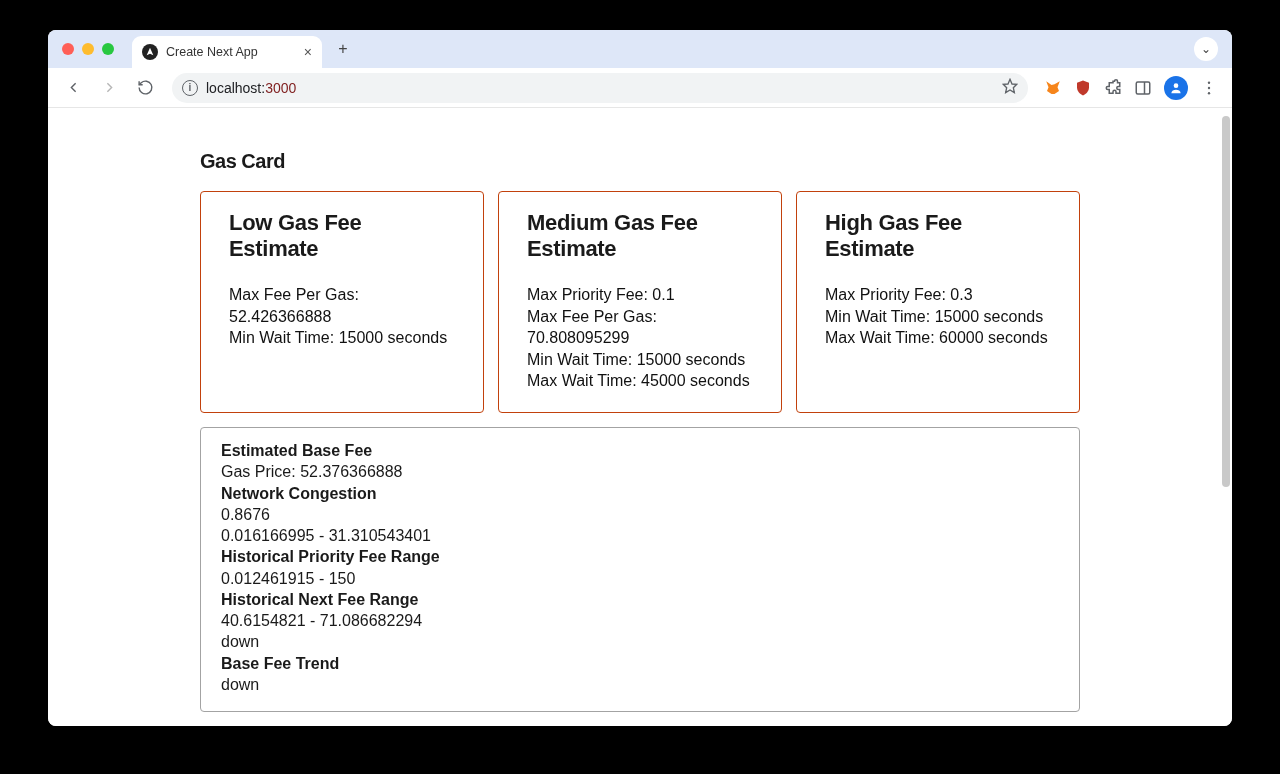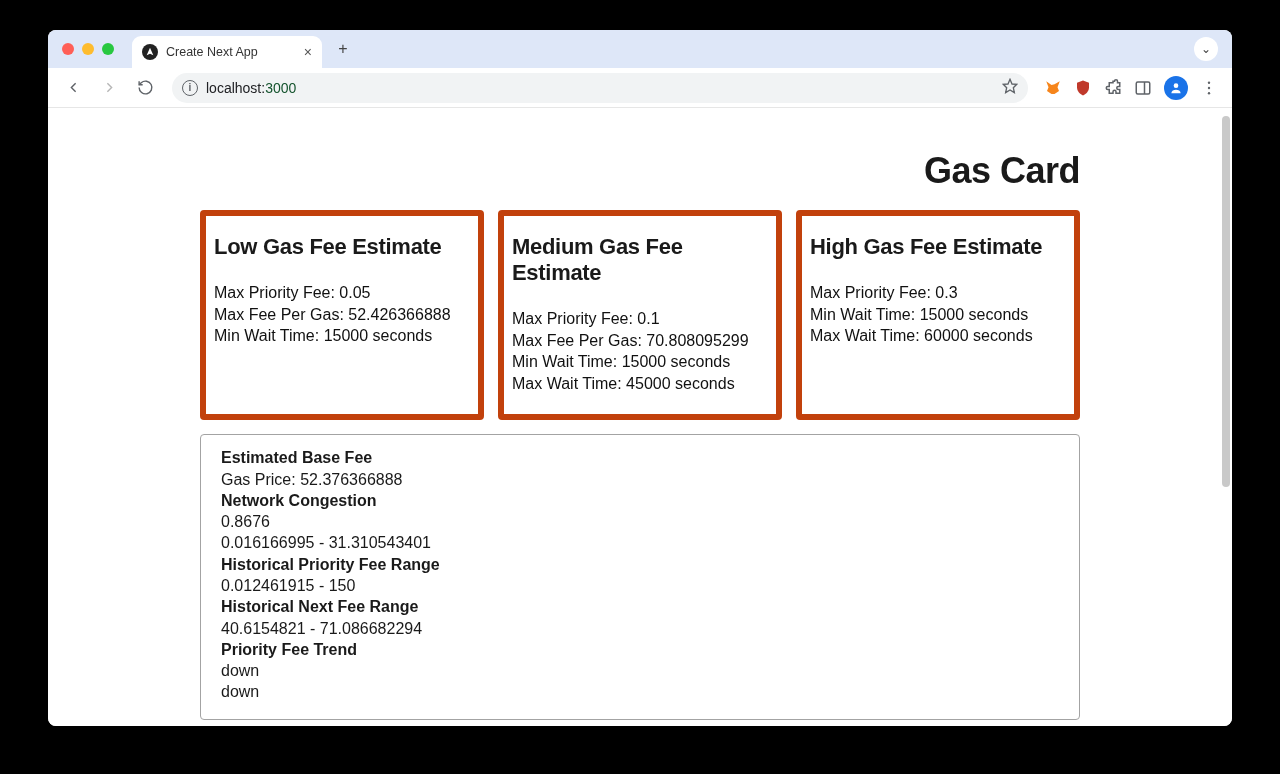--- a/index.html
+++ b/index.html
@@ -103,21 +103,21 @@
     font-size: 14px;
     margin: 0 6px;
   }
   .omnibox .info {
     width: 16px; height: 16px; border: 1.5px solid #5f6368; border-radius: 50%;
     display: flex; align-items: center; justify-content: center;
     font-size: 10px; font-weight: 600; color:#5f6368;
     flex-shrink: 0;
   }
   .omnibox .url { color:#202124; }
-  .omnibox .url .path { color:#14532d; }
+  .omnibox .url .path { color:#7f1d1d; }
   .omnibox .star { margin-left: auto; color:#5f6368; }
   .ext-icons { display: flex; align-items: center; gap: 12px; margin-left: 4px; margin-right: 4px; }
   .ext-icons .ext { width:18px; height:18px; display:flex; align-items:center; justify-content:center; }
   .fox { color:#f6851b; }
   .shield { color:#c0392b; }
   .puzzle, .panel, .dots { color:#5f6368; }
   .avatar {
     width: 24px; height: 24px; border-radius: 50%; background:#1a73e8;
     display:flex;align-items:center;justify-content:center;color:#fff;font-size:12px;
   }
@@ -130,35 +130,35 @@
   .scrollbar-fake {
     position: absolute; right: 2px; top: 8px; width: 8px; height: 60%;
     background: #c9c9c9; border-radius: 4px;
   }
   .content {
     max-width: 900px;
     margin: 0 auto;
     padding: 30px 10px 40px;
   }
   .page-title {
-    text-align: right;
-    font-size: 36px;
+    text-align: left;
+    font-size: 20px;
     font-weight: 800;
     margin: 12px 0 18px;
     letter-spacing: -0.5px;
   }
   .cards {
     display: grid;
     grid-template-columns: repeat(3, 1fr);
     gap: 14px;
   }
   .card {
-    border: 6px solid #c2410c;
+    border: 1px solid #c2410c;
     border-radius: 4px;
-    padding: 18px 8px 20px;
+    padding: 18px 28px 20px;
   }
   .card h2 {
     font-size: 22px;
     font-weight: 800;
     margin-bottom: 22px;
     letter-spacing: -0.3px;
   }
   .card p {
     font-size: 16px;
     line-height: 1.35;
@@ -266,21 +266,20 @@
 
   <div class="viewport">
     <div class="scrollbar-fake"></div>
     <div class="content">
       <h1 class="page-title">Gas Card</h1>
 
       <div class="cards">
 
         <div class="card">
           <h2>Low Gas Fee Estimate</h2>
-          <p><span>Max Priority Fee: </span><span>0.05</span></p>
           <p><span>Max Fee Per Gas: </span><span>52.426366888</span></p>
           <p><span>Min Wait Time: </span><span>15000 seconds</span></p>
         </div>
 
         <div class="card">
           <h2>Medium Gas Fee Estimate</h2>
           <p><span>Max Priority Fee: </span><span>0.1</span></p>
           <p><span>Max Fee Per Gas: </span><span>70.808095299</span></p>
           <p><span>Min Wait Time: </span><span>15000 seconds</span></p>
           <p><span>Max Wait Time: </span><span>45000 seconds</span></p>
@@ -298,21 +297,21 @@
       <div class="details">
         <div class="label">Estimated Base Fee</div>
         <div><span>Gas Price: </span><span>52.376366888</span></div>
         <div class="label">Network Congestion</div>
         <div>0.8676</div>
         <div>0.016166995 - 31.310543401</div>
         <div class="label">Historical Priority Fee Range</div>
         <div>0.012461915 - 150</div>
         <div class="label">Historical Next Fee Range</div>
         <div>40.6154821 - 71.086682294</div>
-        <div class="label">Priority Fee Trend</div>
         <div>down</div>
+        <div class="label">Base Fee Trend</div>
         <div>down</div>
       </div>
 
     </div>
   </div>
 
 </div>
 
 </body></html>

